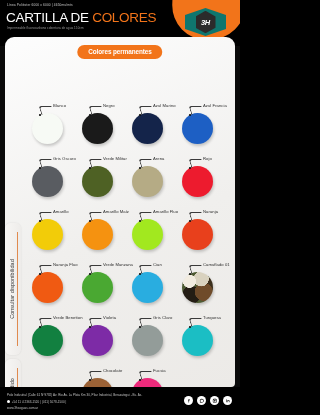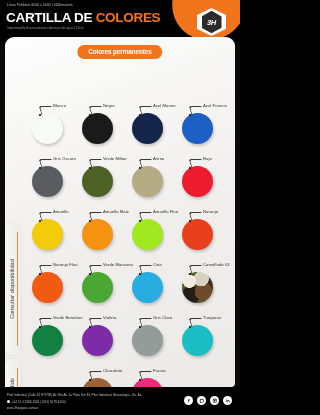--- a/index.html
+++ b/index.html
@@ -7,26 +7,26 @@
     width: 240px; height: 415px;
     background: #000;
     font-family: "Liberation Sans", sans-serif;
     overflow: hidden;
   }
   #page { position: relative; width: 240px; height: 415px; background: #0a0a0a; }
 
   
   .header { position: absolute; left: 0; top: 0; width: 240px; height: 46px; background: #000; overflow: hidden; }
   .header-kicker { position: absolute; left: 7px; top: 3px; font-size: 3.2px; letter-spacing: .15px; color: #c9c9c9; white-space: nowrap; }
-  .header-title { position: absolute; left: 6px; top: 10px; font-size: 13.5px; font-weight: bold; letter-spacing: -0.3px; color: #fff; white-space: nowrap; }
+  .header-title { position: absolute; left: 6px; top: 10px; font-size: 13.5px; font-weight: normal; letter-spacing: -0.3px; color: #fff; white-space: nowrap; }
   .header-title .accent { color: #f2741a; }
   .header-sub { position: absolute; left: 7px; top: 26px; font-size: 3px; letter-spacing: .1px; color: #9a9a9a; white-space: nowrap; }
 
   .header-orange { position: absolute; right: -6px; top: -16px; width: 74px; height: 56px; background: #f2741a; border-radius: 0 0 36px 36px; transform: skewX(-2deg); }
-  .logo-hex { position: absolute; right: 14px; top: 8px; width: 29px; height: 28px; background: #ffffff;
+  .logo-hex { position: absolute; right: 14px; top: 8px; width: 41px; height: 28px; background: #0f766e;
               clip-path: polygon(50% 0%, 100% 25%, 100% 75%, 50% 100%, 0% 75%, 0% 25%);
               display: flex; align-items: center; justify-content: center; }
   .logo-hex-inner { width: 20px; height: 22.5px; background: #2b2b2b;
               clip-path: polygon(50% 0%, 100% 25%, 100% 75%, 50% 100%, 0% 75%, 0% 25%);
               display: flex; align-items: center; justify-content: center;
               color: #fff; font-size: 7.5px; font-weight: bold; font-style: italic; letter-spacing: -0.4px; }
 
   
   .card { position: absolute; left: 5px; top: 37px; width: 230px; height: 350px;
           background: linear-gradient(160deg,#fdfdfd 0%, #f0efed 55%, #eceae7 100%);

